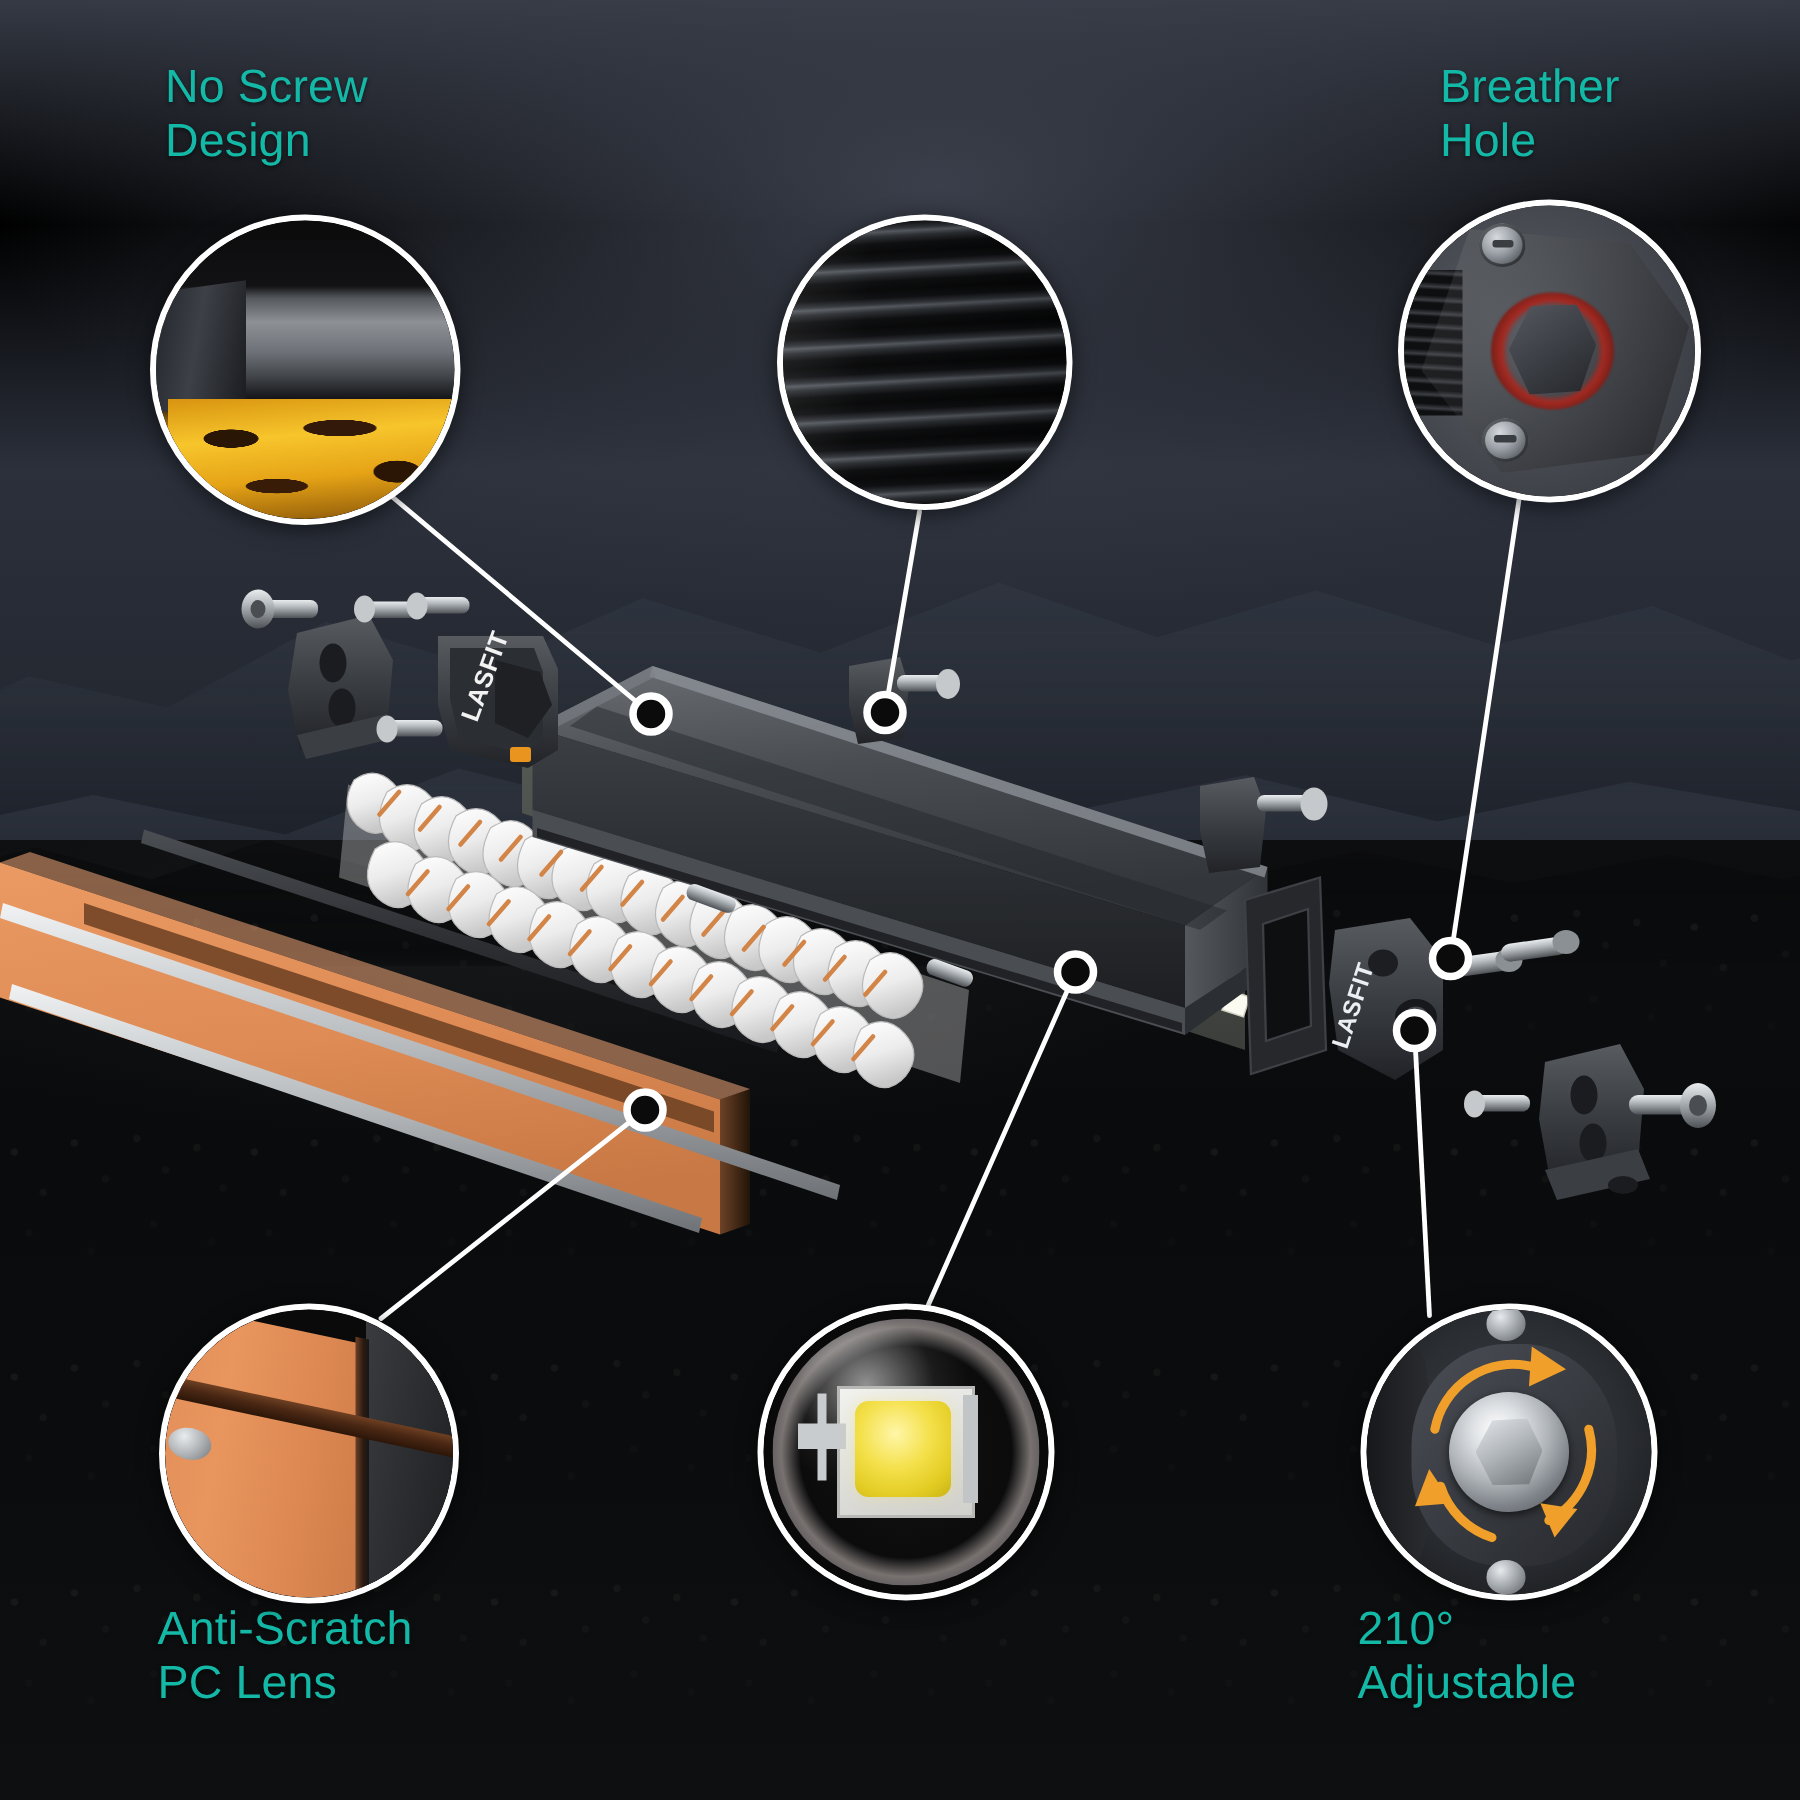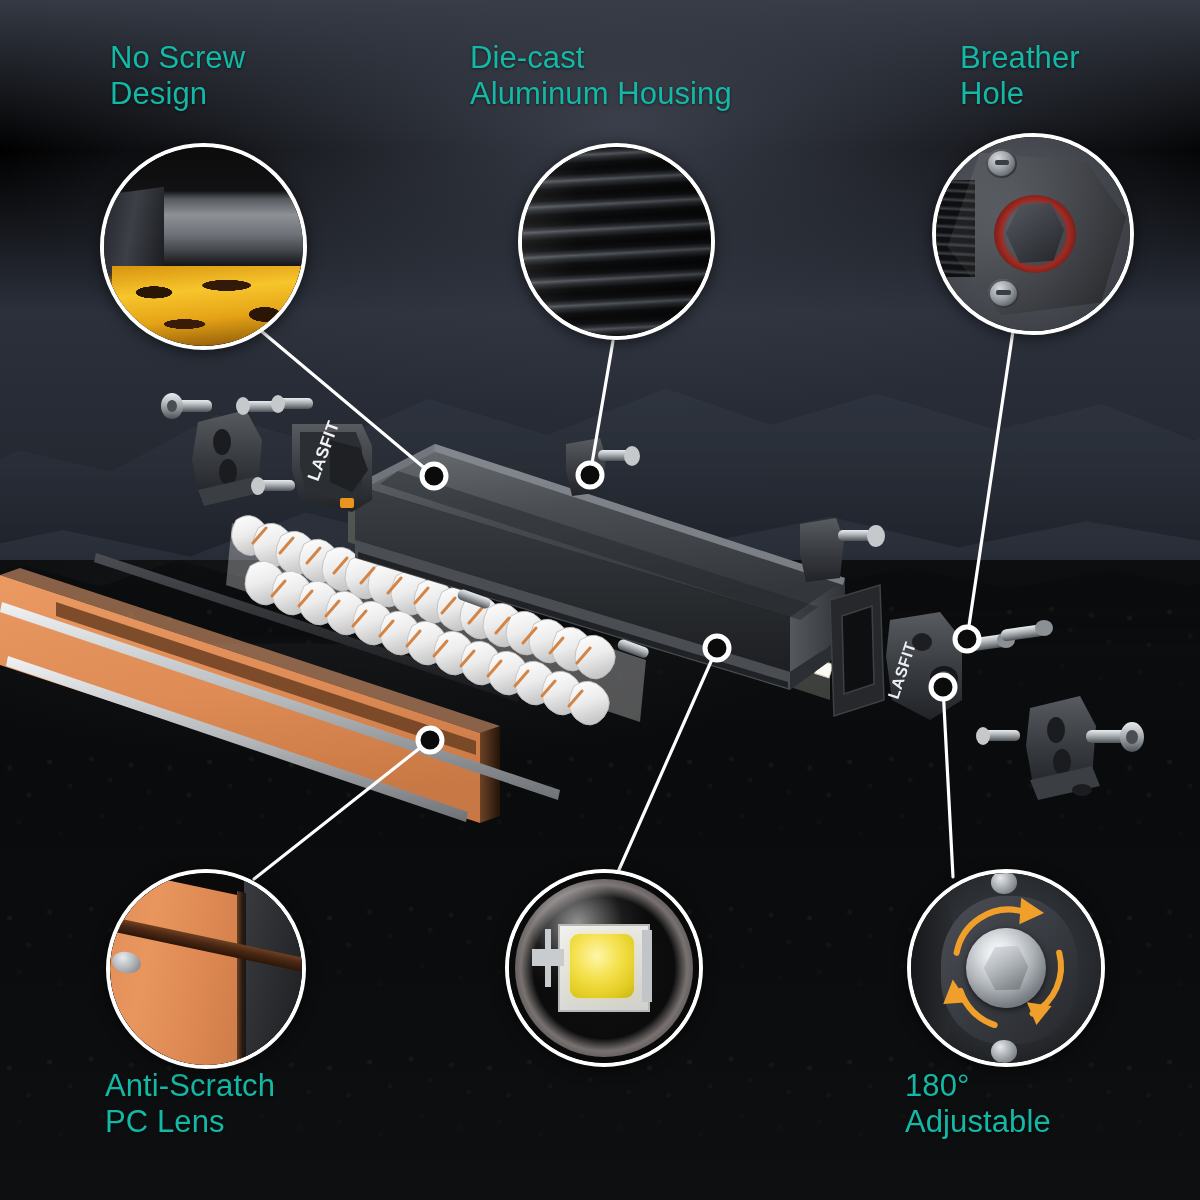--- a/index.html
+++ b/index.html
@@ -557,27 +557,25 @@
       <circle cx="590" cy="475" r="12" fill="#0b0b0c" stroke="#ffffff" stroke-width="5"></circle>
       <circle cx="967" cy="639" r="12" fill="#0b0b0c" stroke="#ffffff" stroke-width="5"></circle>
       <circle cx="430" cy="740" r="12" fill="#0b0b0c" stroke="#ffffff" stroke-width="5"></circle>
       <circle cx="717" cy="648" r="12" fill="#0b0b0c" stroke="#ffffff" stroke-width="5"></circle>
       <circle cx="943" cy="687" r="12" fill="#0b0b0c" stroke="#ffffff" stroke-width="5"></circle>
     </g>
   </svg>
 
   <div class="label" style="left:110px; top:40px; width:140px;">No Screw
 Design</div>
-  <div class="label" style="left:470px; top:40px; width:290px;">Die-cast
-Aluminum Housing</div>
   <div class="label" style="left:105px; top:1068px; width:200px;">Anti-Scratch
 PC Lens</div>
   <div class="label" style="left:960px; top:40px; width:160px;">Breather
 Hole</div>
-  <div class="label" style="left:905px; top:1068px; width:190px;">180°
+  <div class="label" style="left:905px; top:1068px; width:190px;">210°
 Adjustable</div>
 
   <div class="callout c-noscrew" style="left:100px; top:143px; width:207px; height:207px;">
     <div class="inner">
       <div class="edge-cut"></div>
       <div class="flame"></div>
     </div>
   </div>
 
   <div class="callout c-fins" style="left:518px; top:143px; width:197px; height:197px;">

